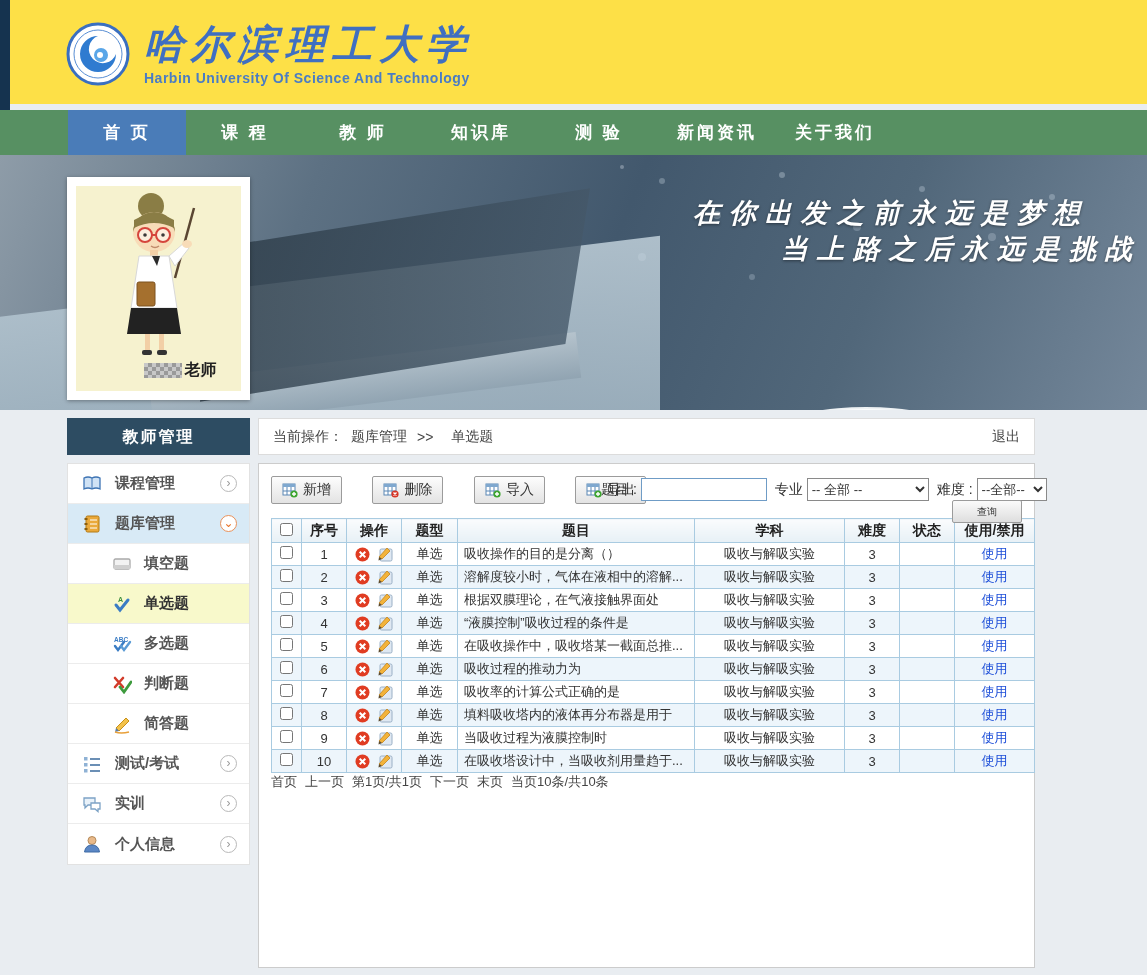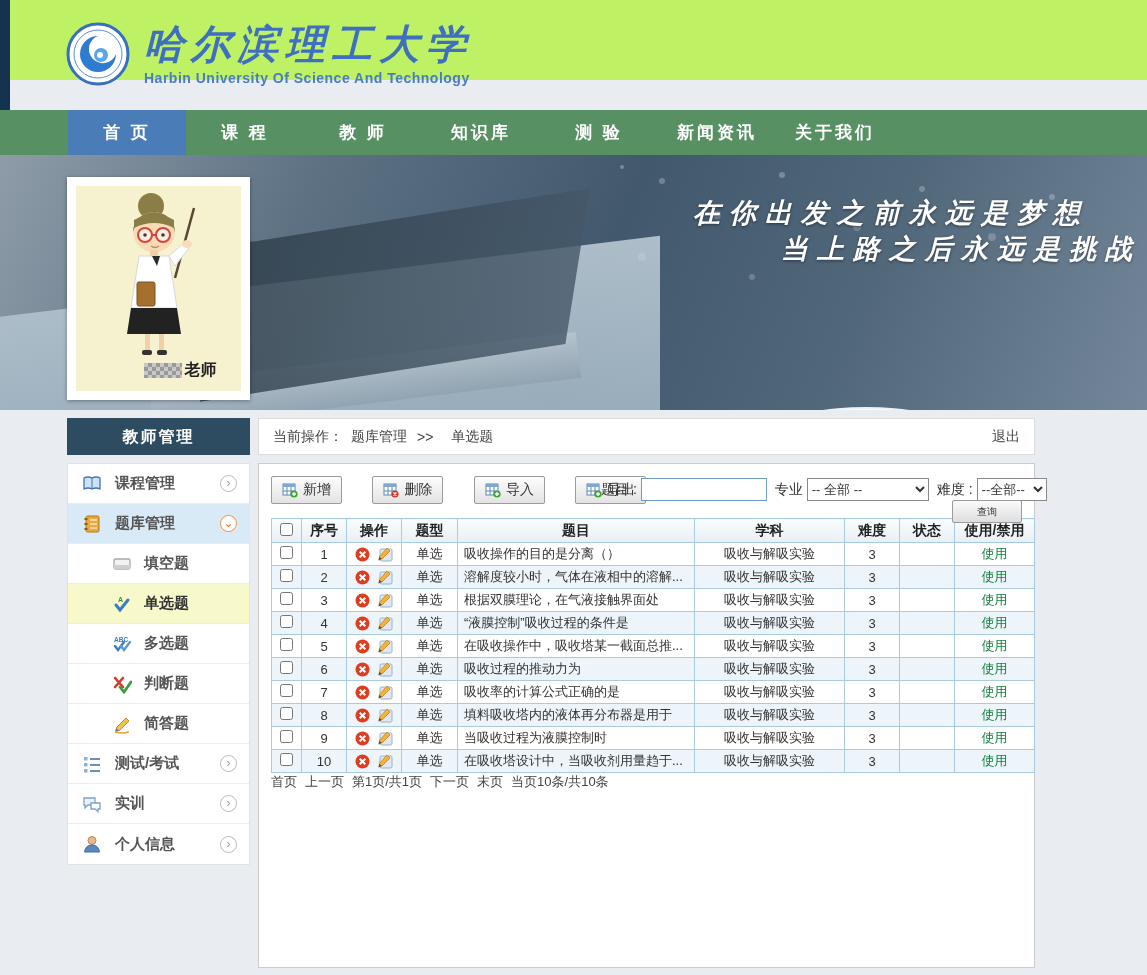--- a/index.html
+++ b/index.html
@@ -2,21 +2,21 @@
 <html><head>
 <meta charset="utf-8">
 <style>
   * { margin:0; padding:0; box-sizing:border-box; }
   html,body { width:1147px; height:975px; }
   body {
     position:relative; background:#e9edf1; overflow:hidden;
     font-family:"Liberation Sans","DejaVu Sans",sans-serif; color:#333;
   }
   
-  .top-header { position:absolute; left:0; top:0; width:1147px; height:80px; background:#bef264; }
+  .top-header { position:absolute; left:0; top:0; width:1147px; height:104px; background:#fde047; }
   .corner-strip { position:absolute; left:0; top:0; width:10px; height:110px; background:#15334f; }
   .logo-wrap { position:absolute; left:66px; top:22px; display:flex; align-items:flex-start; }
   .emblem { width:64px; height:64px; margin-right:14px; }
   .logo-text-col { display:flex; flex-direction:column; }
   .logo-title { font-size:40px; font-weight:bold; font-style:italic; color:#3f6fc1; letter-spacing:7px; line-height:1.1; }
   .logo-sub { font-size:14px; font-weight:bold; color:#4a7cc4; margin-top:4px; letter-spacing:.5px; }
   
   .nav { position:absolute; left:0; top:110px; width:1147px; height:45px; background:#579062; display:flex; padding-left:68px; }
   .nav-item { width:118px; height:58px; line-height:45px; text-align:center; color:#fff; font-size:17px; font-weight:bold; letter-spacing:3px; cursor:pointer; }
   .nav-item.active { background:#4a7cb8; }
@@ -74,21 +74,21 @@
   .fselect { height:23px; font-size:13px; border:1px solid #8a8a8a; background:#fff; color:#333; }
   .sel-major { width:122px; margin-right:8px; }
   .sel-diff { width:70px; }
   .query-btn { position:absolute; right:0; top:24px; width:70px; height:23px; background:linear-gradient(#fbfbfb,#dedede); border:1px solid #9b9b9b; border-radius:2px; font-size:10px; color:#333; cursor:pointer; z-index:6; }
   
   table.qtable { width:100%; border-collapse:collapse; margin-top:12px; table-layout:fixed; }
   .qtable th, .qtable td { border:1px solid #a9cbe1; font-size:13px; height:23px; text-align:center; overflow:hidden; white-space:nowrap; }
   .qtable th { background:linear-gradient(#fafcfd,#e7f0f6); font-size:14px; font-weight:bold; color:#222; height:24px; }
   .qtable td.l { text-align:left; padding-left:6px; }
   .qtable tr.alt td { background:#edf5fb; }
-  .qtable a.use-link { color:#15803d; text-decoration:none; cursor:pointer; }
+  .qtable a.use-link { color:#1d4ed8; text-decoration:none; cursor:pointer; }
   .ops svg { vertical-align:middle; margin:0 2px; cursor:pointer; }
   .col-cb{width:30px}.col-no{width:45px}.col-op{width:55px}.col-type{width:56px}.col-title{width:237px}.col-sub{width:150px}.col-diff{width:55px}.col-st{width:55px}.col-use{width:80px}
   
   .pager { font-size:13px; color:#444; display:flex; gap:8px; }
   .pager .pg-link { cursor:pointer; }
 </style>
 </head>
 <body>
 
 <div class="top-header">

